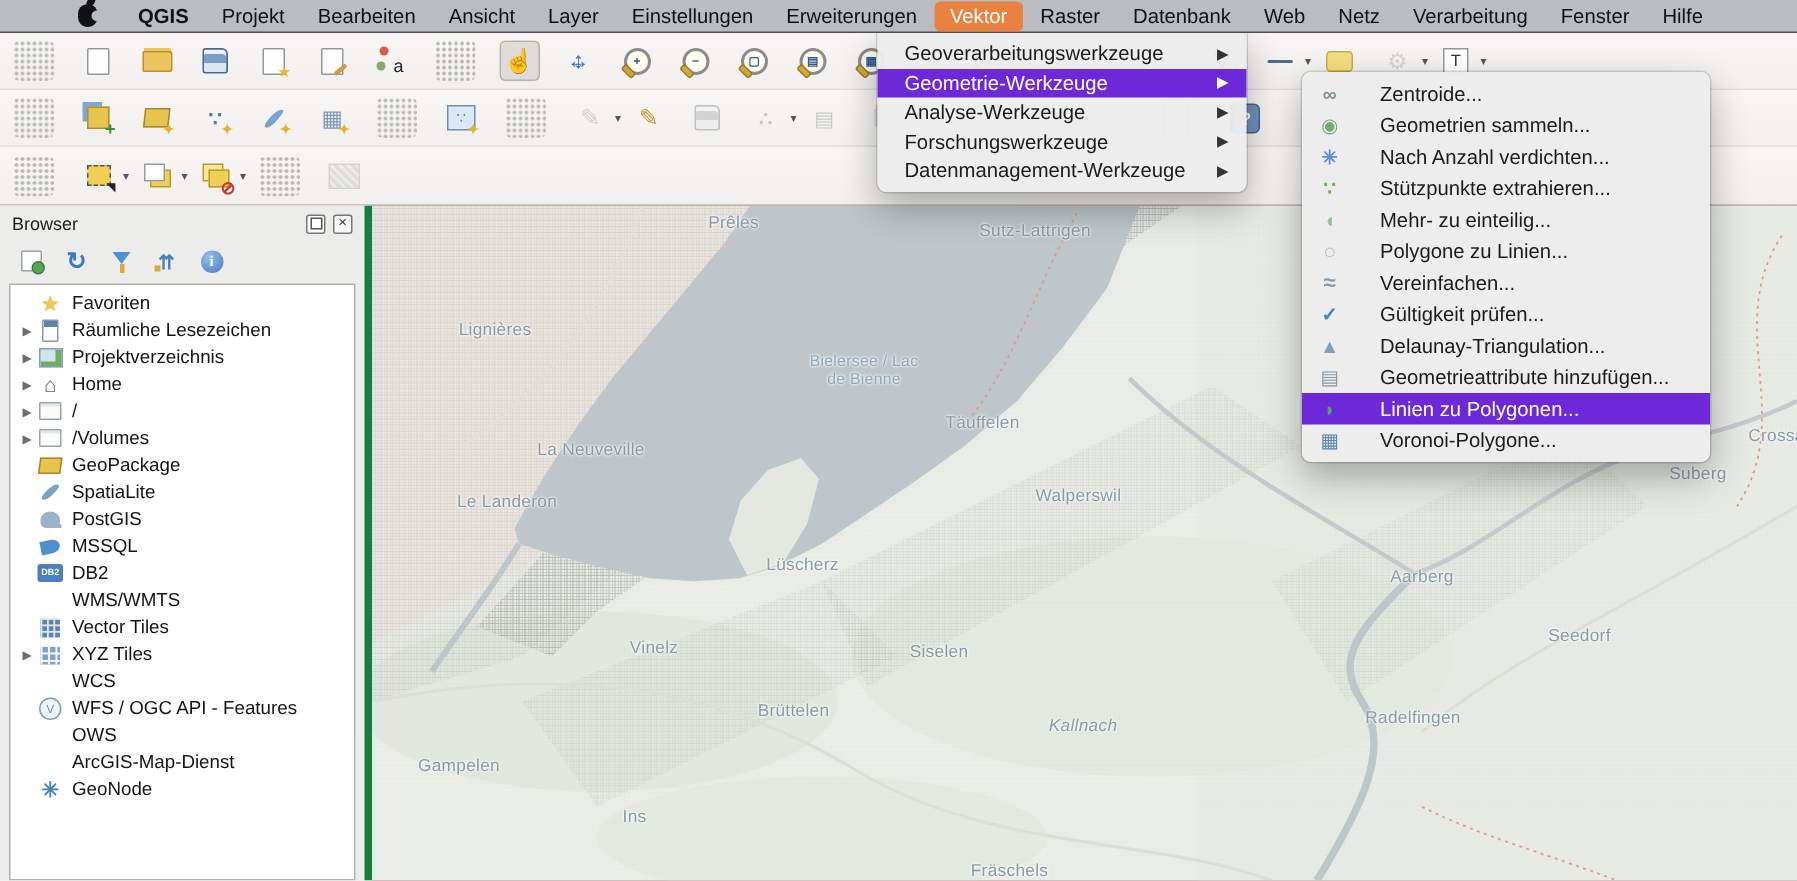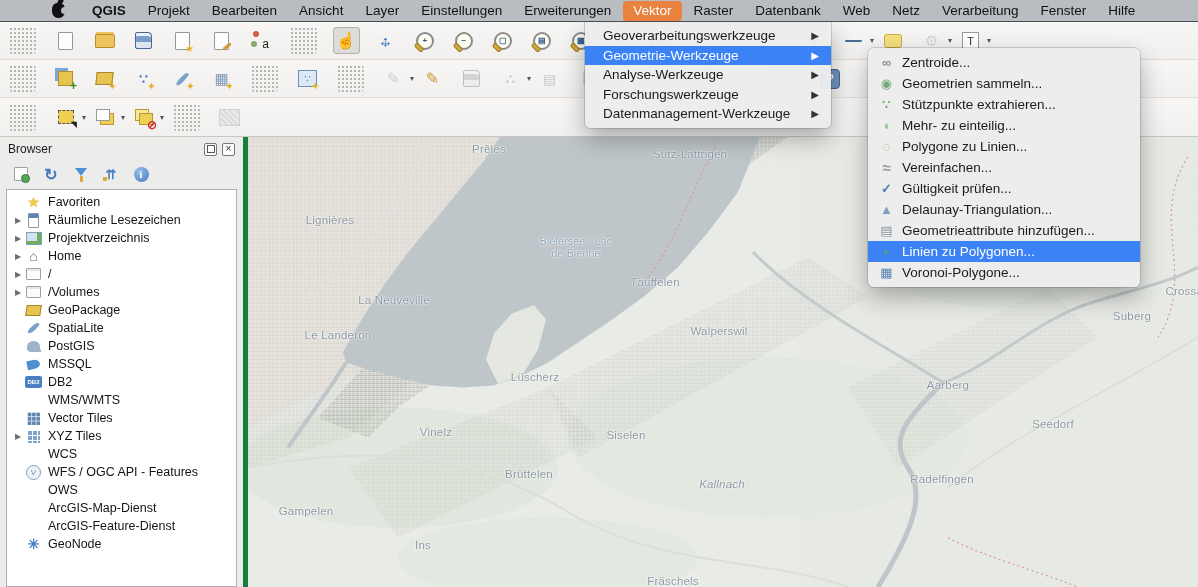--- a/index.html
+++ b/index.html
@@ -112,22 +112,22 @@
   .map svg { position:absolute; inset:0; }
   .mlabel { position:absolute; transform:translate(-50%,-50%); font-size:11.5px; color:#8b99a3; text-shadow:0 0 2px #fff,0 0 2px #fff; white-space:pre-line; text-align:center; letter-spacing:.2px; }
   .mlabel.lake { color:#8fa7ba; font-size:10.5px; }
 
   
   .menu-panel { position:absolute; background:rgba(236,236,236,.97); box-shadow:0 10px 25px rgba(0,0,0,.3), 0 0 0 1px rgba(0,0,0,.14); z-index:30; padding:4px 0; }
   .dropdown { left:585px; top:22px; width:246px; border-radius:0 0 6px 6px; }
   .submenu { left:868px; top:48px; width:272px; border-radius:6px; }
   .mi { display:flex; align-items:center; font-size:13.5px; color:#1b1b1b; }
   .dropdown .mi { height:19.5px; padding:0 12px 0 18px; }
-  .submenu .mi { height:21px; padding:0 12px 0 10px; }
-  .mi.active { background:#3b82f6; color:#fff; }
+  .submenu .mi { height:21px; padding:0 12px 0 10px;gap:18px; }
+  .mi.active { background:#6d28d9; color:#fff; }
   .marrow { margin-left:auto; font-size:10px; color:#333; }
   .marrow::before { content:"▶"; }
   .mi.active .marrow { color:#fff; }
   .si { width:17px; height:16px; margin-right:7px; flex:none; display:flex; align-items:center; justify-content:center; font-size:13px; }
   .si-centroids::before { content:"∞"; color:#7d937d; font-weight:bold; }
   .si-collect::before { content:"◉"; color:#74a874; }
   .si-densify::before { content:"✳"; color:#5b8fd4; font-weight:bold; }
   .si-vertices::before { content:"∵"; color:#6fae5f; font-weight:bold; }
   .si-single::before { content:"◖"; color:#8fc48f; }
   .si-poly2lines::before { content:"◌"; color:#74a874; font-weight:bold; }
@@ -580,25 +580,20 @@
           <span class="bi bi-ows-icon"></span>
           <span>OWS</span>
         </div>
 
         <div class="trow">
           <span class="tw"></span>
           <span class="bi bi-arcgis-map-icon"></span>
           <span>ArcGIS-Map-Dienst</span>
         </div>
 
-        <div class="trow">
-          <span class="tw"></span>
-          <span class="bi bi-arcgis-feature-icon"></span>
-          <span>ArcGIS-Feature-Dienst</span>
-        </div>
 
         <div class="trow">
           <span class="tw"></span>
           <span class="bi bi-geonode-icon"></span>
           <span>GeoNode</span>
         </div>
       </div>
   </div>
 
   <div class="map">
@@ -720,20 +715,24 @@
     <div class="mi">
       <span class="si si-centroids"></span>
       <span>Zentroide...</span>
     </div>
 
     <div class="mi">
       <span class="si si-collect"></span>
       <span>Geometrien sammeln...</span>
     </div>
 
+    <div class="mi">
+      <span class="si si-densify"></span>
+      <span>Nach Anzahl verdichten...</span>
+    </div>
 
     <div class="mi">
       <span class="si si-vertices"></span>
       <span>Stützpunkte extrahieren...</span>
     </div>
 
     <div class="mi">
       <span class="si si-single"></span>
       <span>Mehr- zu einteilig...</span>
     </div>

